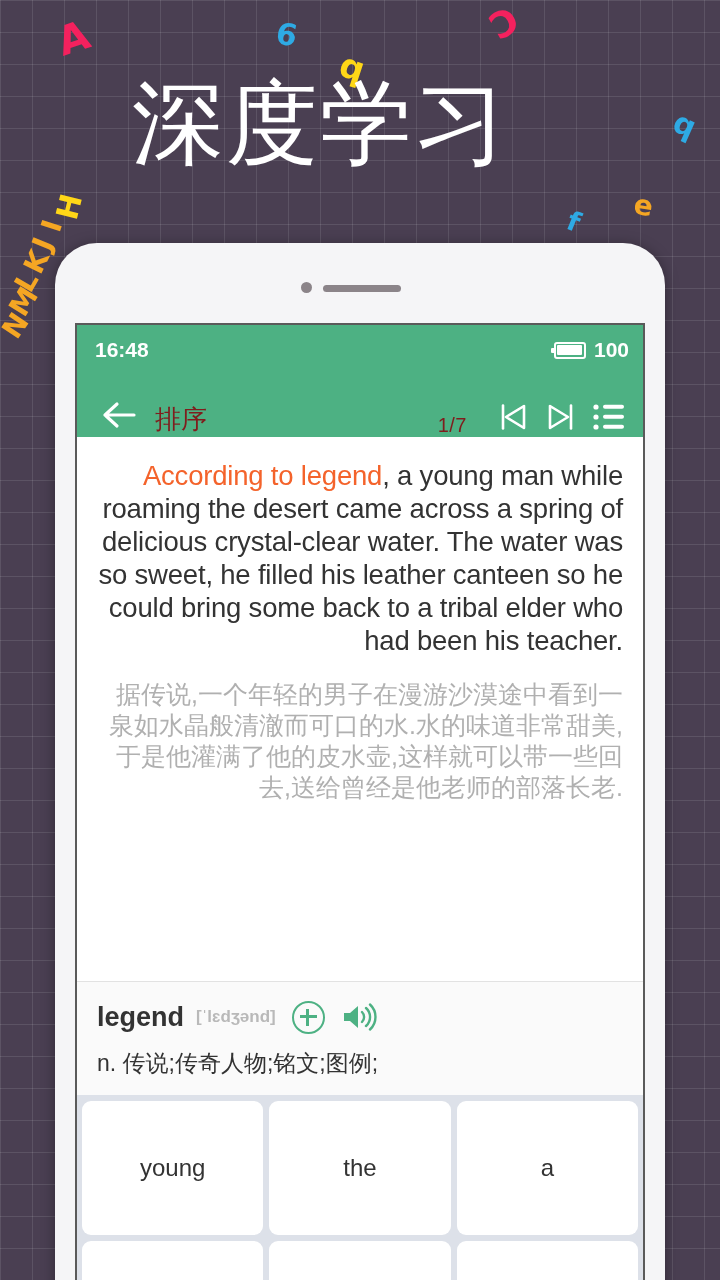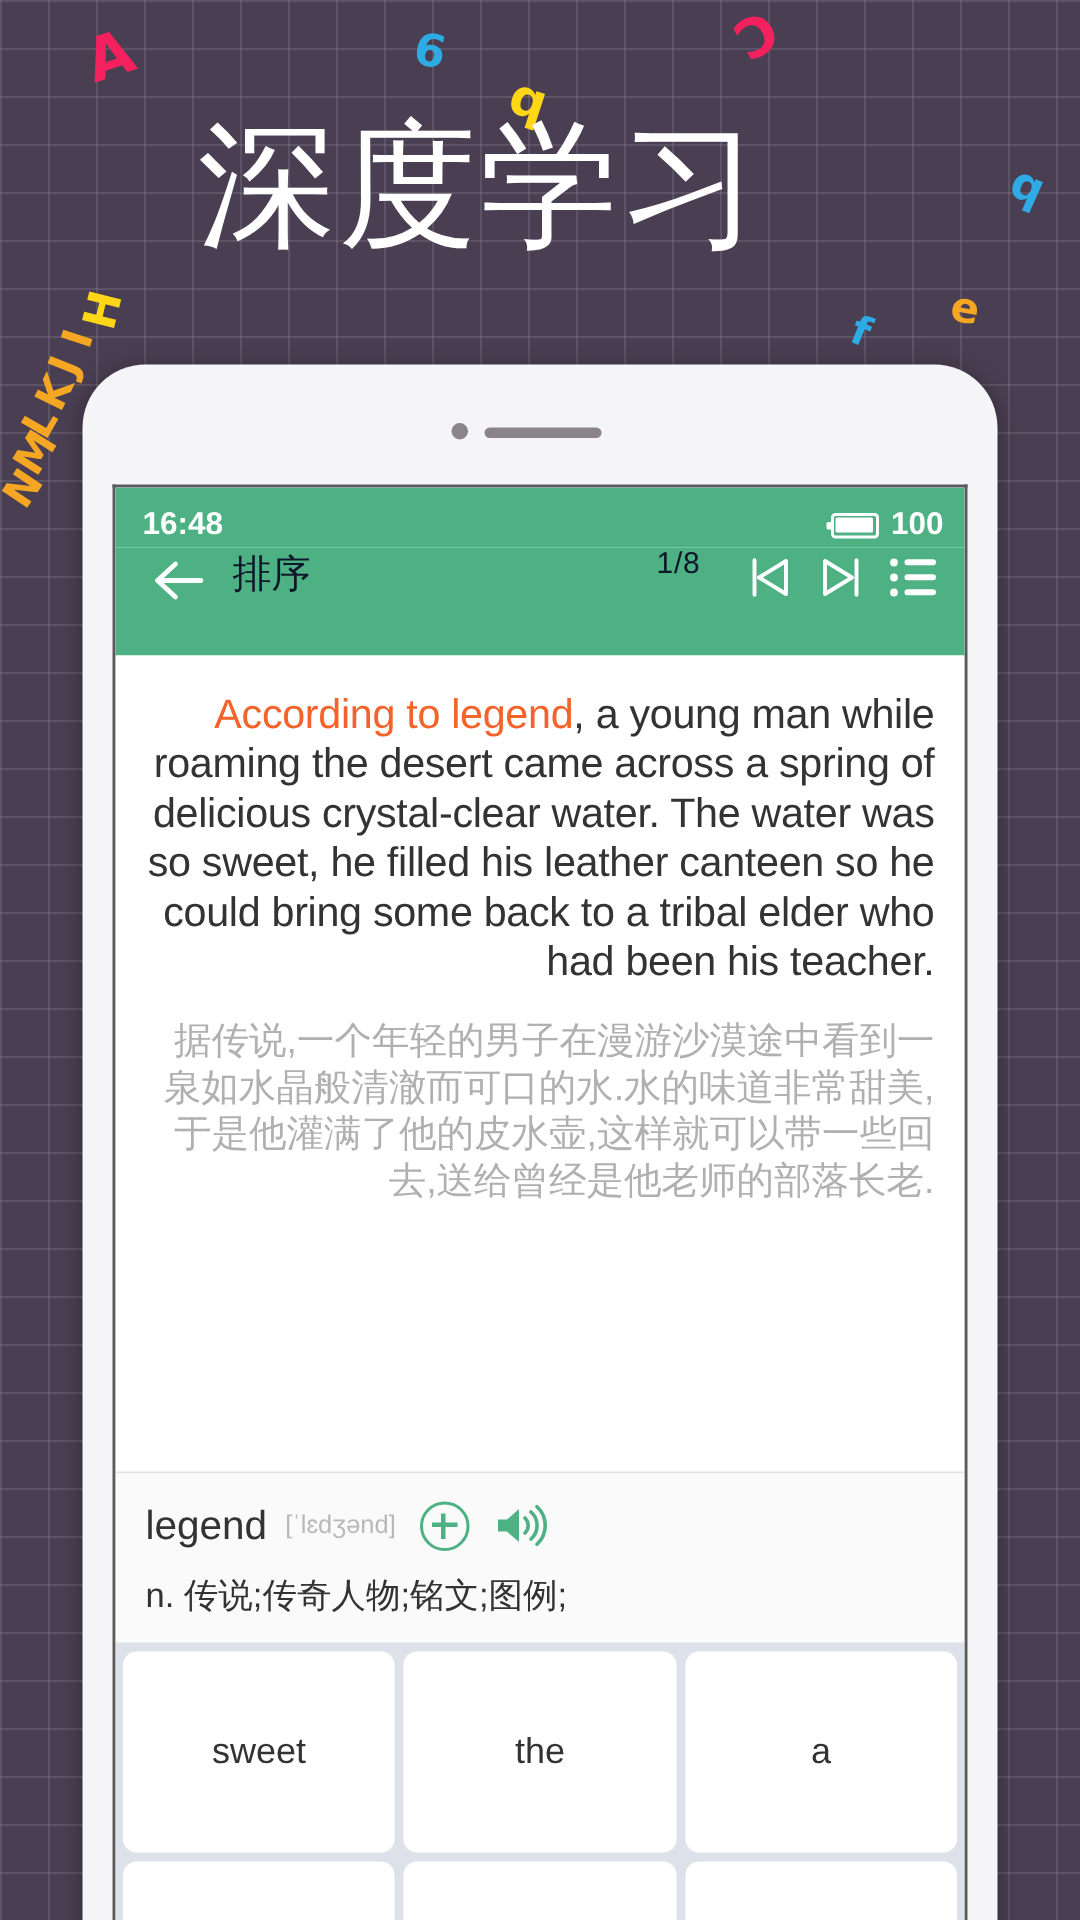--- a/index.html
+++ b/index.html
@@ -106,23 +106,23 @@
     left: -5px; top: 4px;
     width: 3px; height: 5px;
     background: #ffffff; border-radius: 1px 0 0 1px;
   }
   #status-batt-text { font-size: 21px; font-weight: 700; }
 
   
   #appbar {
     height: 72px;
     background: #4db183;
-    color: #0f172a;
+    color: #7f1d1d;
     display: flex;
-    align-items: flex-start;
+    align-items: flex-end;
     padding: 0 14px 0 20px;
     flex: 0 0 auto;
   }
   #back-btn { width: 44px; height: 44px; display:flex; align-items:center; justify-content:center; }
   #appbar-title { font-size: 26px; margin-left: 14px; flex: 1 1 auto; }
   #page-indicator { font-size: 20px; margin-right: 18px; letter-spacing: .5px; }
   .navicon { width: 40px; height: 40px; display:flex; align-items:center; justify-content:center; margin-left: 8px; }
 
   
   #passage {
@@ -148,21 +148,21 @@
     margin-left: 12px;
   }
 
   
   #dict {
     flex: 0 0 auto;
     background: #fafafa;
     border-top: 1.5px solid #e2e2e2;
     padding: 18px 20px 16px 20px;
   }
-  #dict-row1 { display: flex; align-items: center; gap: 12px; }
+  #dict-row1 { display: flex; align-items: center; gap: 12px; font-weight: bold; }
   #dict-word { font-size: 27px; color: #333333; }
   #dict-phon { font-size: 17px; color: #b9b9b9; }
   #dict-add {
     width: 33px; height: 33px; border-radius: 50%;
     border: 2.5px solid #4db183;
     position: relative; margin-left: 4px;
   }
   #dict-add::before, #dict-add::after {
     content: ""; position: absolute; background: #4db183;
   }
@@ -231,21 +231,21 @@
         </span>
       </div>
 
       <div id="appbar">
         <span id="back-btn">
           <svg width="34" height="30" viewBox="0 0 34 30" aria-hidden="true">
             <path d="M3 15 L15 4 M3 15 L15 26 M3 15 H32" stroke="#ffffff" stroke-width="3.2" fill="none" stroke-linecap="round" stroke-linejoin="round"></path>
           </svg>
         </span>
         <span id="appbar-title">排序</span>
-        <span id="page-indicator">1/8</span>
+        <span id="page-indicator">1/7</span>
         <span class="navicon">
           <svg width="32" height="32" viewBox="0 0 32 32" aria-hidden="true">
             <path d="M27 5 L27 27 L9 16 Z" fill="none" stroke="#ffffff" stroke-width="2.6" stroke-linejoin="round"></path>
             <path d="M6 4.5 V27.5" stroke="#ffffff" stroke-width="2.6" stroke-linecap="round"></path>
           </svg>
         </span>
         <span class="navicon">
           <svg width="32" height="32" viewBox="0 0 32 32" aria-hidden="true">
             <path d="M5 5 L5 27 L23 16 Z" fill="none" stroke="#ffffff" stroke-width="2.6" stroke-linejoin="round"></path>
             <path d="M26 4.5 V27.5" stroke="#ffffff" stroke-width="2.6" stroke-linecap="round"></path>
@@ -279,21 +279,21 @@
               <path d="M21 10 A7 7 0 0 1 21 20" stroke="#4db183" stroke-width="2.4" fill="none" stroke-linecap="round"></path>
               <path d="M25 6 A12 12 0 0 1 25 24" stroke="#4db183" stroke-width="2.4" fill="none" stroke-linecap="round"></path>
               <path d="M29 2.5 A17 17 0 0 1 29 27.5" stroke="#4db183" stroke-width="2.4" fill="none" stroke-linecap="round"></path>
             </svg>
           </span>
         </div>
         <div id="dict-def">n. 传说;传奇人物;铭文;图例;</div>
       </div>
 
       <div id="tiles">
-          <div class="tile">sweet</div>
+          <div class="tile">young</div>
           <div class="tile">the</div>
           <div class="tile">a</div>
           <div class="tile">young</div>
           <div class="tile">roaming</div>
           <div class="tile">man</div>
         </div>
 
     </div>
   </div>
 </div>

